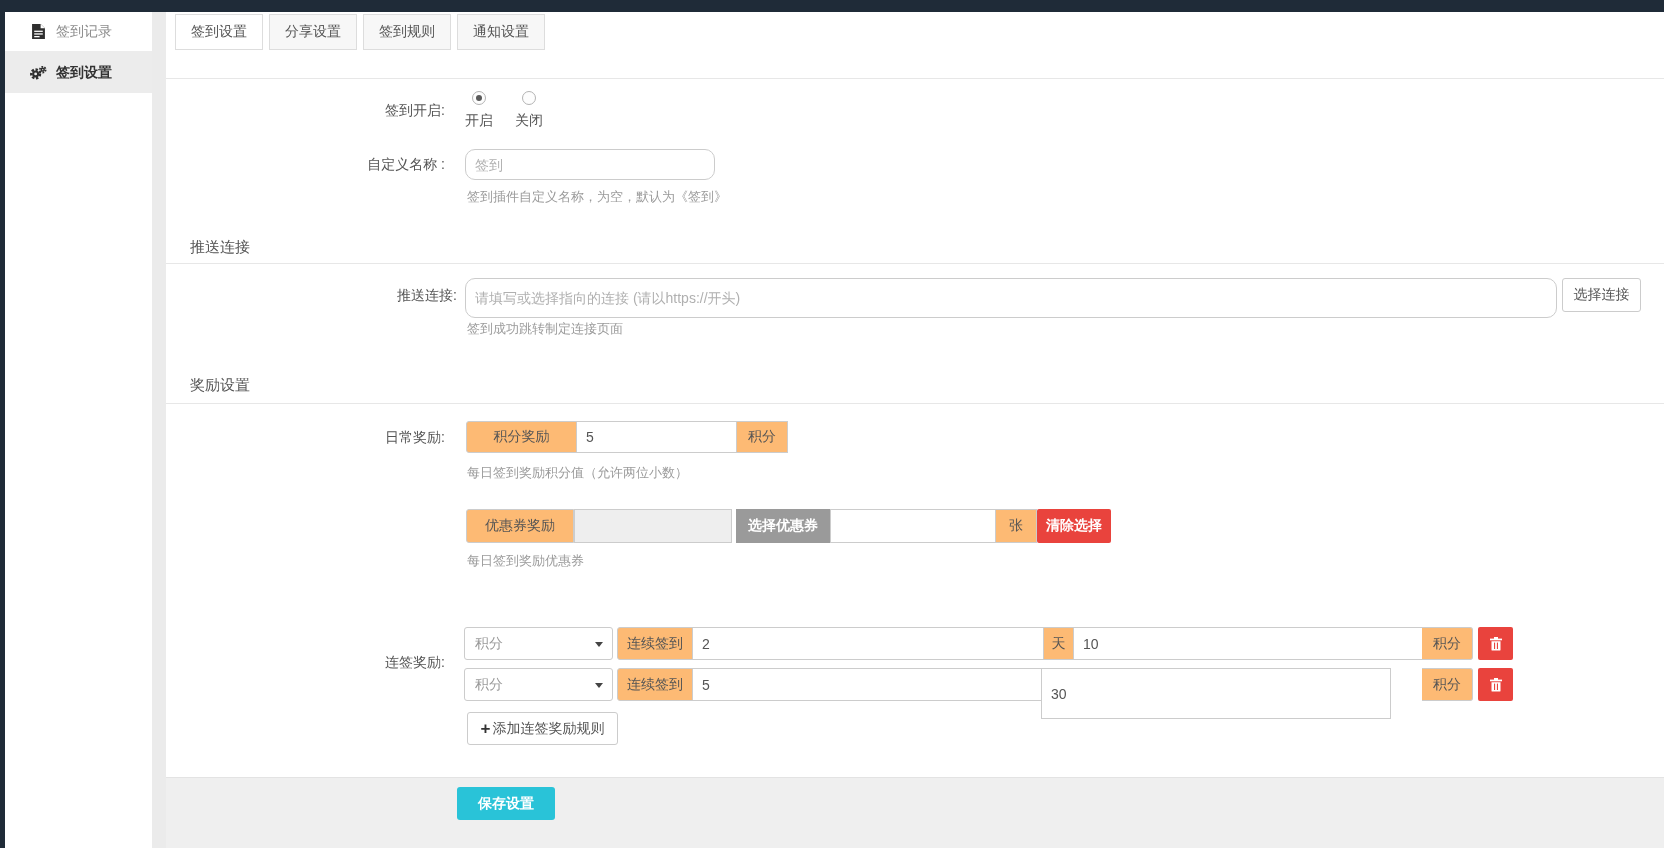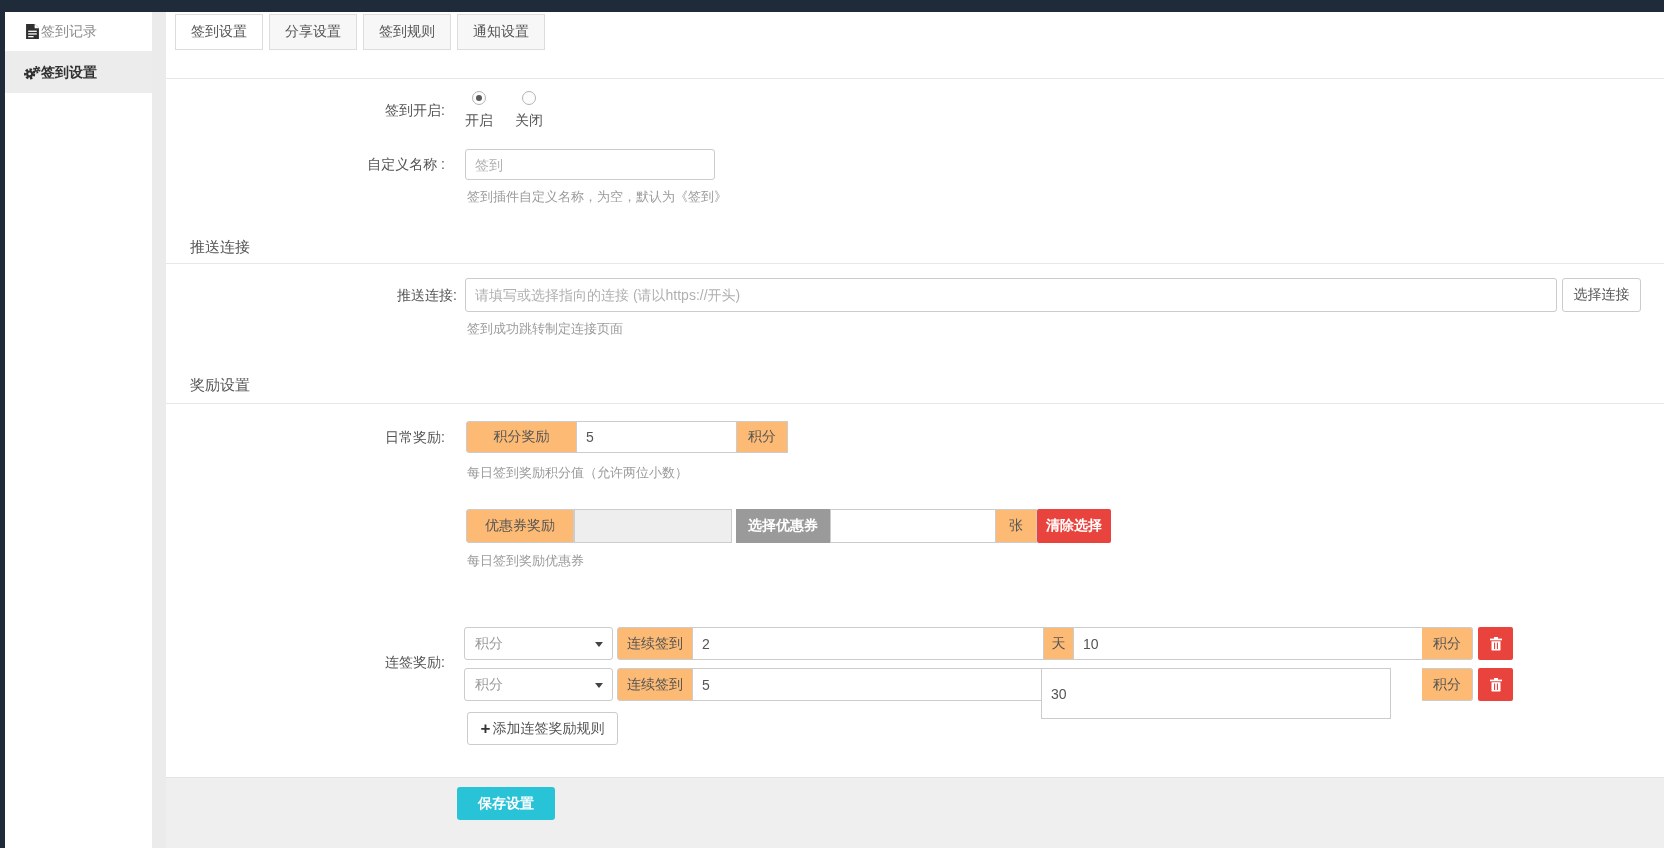--- a/index.html
+++ b/index.html
@@ -4,21 +4,21 @@
 <style>
   html,body{margin:0;padding:0;background:#ebebeb;font-family:"Liberation Sans","DejaVu Sans",sans-serif;}
   #app{position:relative;width:1664px;height:848px;background:#ebebeb;overflow:hidden;}
   *{box-sizing:border-box;}
 
   .topbar{position:absolute;top:0;left:0;width:1664px;height:12px;background:#1f2b38;z-index:5;}
   .leftstrip{position:absolute;top:0;left:0;width:5px;height:848px;background:#1f2b38;z-index:6;}
 
   
   .sidebar{position:absolute;left:5px;top:12px;width:147px;height:836px;background:#ffffff;}
-  .side-item{display:flex;align-items:center;gap:0;height:40px;padding-left:18px;font-size:14px;color:#8c8c8c;cursor:pointer;}
+  .side-item{display:flex;align-items:center;gap:9px;height:40px;padding-left:24px;font-size:14px;color:#8c8c8c;cursor:pointer;}
   .side-item.first{border-bottom:1px solid #ececec;}
   .side-item.active{background:#ececec;color:#333;font-weight:bold;height:41px;}
   .side-item .icn{display:inline-flex;width:18px;justify-content:center;}
 
   
   .main{position:absolute;left:166px;top:12px;width:1498px;height:836px;background:#ffffff;}
 
   .tabs{position:absolute;top:2px;left:9px;display:flex;}
   .tab{padding:8px 15px;font-size:14px;color:#555;background:#f7f7f7;border:1px solid #dddddd;margin-right:6px;cursor:pointer;white-space:nowrap;}
   .tab.active{background:#ffffff;color:#555;}
@@ -28,21 +28,21 @@
   .help{position:absolute;left:301px;font-size:13px;color:#9b9b9b;}
   .sec-title{position:absolute;left:24px;font-size:15px;color:#555;}
   .sec-divider{position:absolute;left:0;width:100%;border-top:1px solid #e7e7e7;}
 
   
   .radio-row{position:absolute;left:299px;display:flex;align-items:center;gap:22px;}
   .radio-opt{display:flex;align-items:center;gap:7px;font-size:14px;color:#555;cursor:pointer;flex-direction:column;}
   .rdot{width:14px;height:14px;border:1px solid #b3b3b3;border-radius:50%;background:#fdfdfd;position:relative;display:inline-block;}
   .rdot.checked::after{content:"";position:absolute;left:3px;top:3px;width:6px;height:6px;border-radius:50%;background:#5a5a5a;}
 
-  input.txt{border:1px solid #cccccc;border-radius:3px;font-size:14px;color:#555;padding:0 9px;font-family:inherit;background:#fff;outline:none;}
+  input.txt{border:1px solid #cccccc;border-radius:10px;font-size:14px;color:#555;padding:0 9px;font-family:inherit;background:#fff;outline:none;}
   input.txt::placeholder{color:#b0b0b0;}
   .addon{position:absolute;background:#fdba74;border:1px solid #cccccc;color:#555;font-size:14px;display:flex;align-items:center;justify-content:center;}
   .grp-l{border-radius:3px 0 0 3px;}
   .grp-r{border-radius:0 3px 3px 0;}
   .noleft{border-left:none;border-radius:0;}
 
   .btn{display:flex;align-items:center;justify-content:center;font-size:14px;cursor:pointer;border:1px solid transparent;white-space:nowrap;}
   .btn-default{background:#fff;border-color:#cccccc;color:#555;border-radius:3px;}
   .btn-gray{background:#9a9a9a;color:#fff;font-weight:bold;}
   .btn-red{background:#e9433d;color:#fff;font-weight:bold;border-radius:2px;}
@@ -111,21 +111,21 @@
     </div>
 
     <div class="flabel" style="top:137px;height:31px;line-height:31px;">自定义名称 :</div>
     <input class="txt" style="position: absolute; left: 299px; top: 137px; width: 250px; height: 31px;" placeholder="签到">
     <div class="help" style="top:176px;">签到插件自定义名称，为空，默认为《签到》</div>
 
     <div class="sec-title" style="top:226px;">推送连接</div>
     <div class="sec-divider" style="top:251px;"></div>
 
     <div class="flabel" style="top:266px;height:34px;line-height:34px;margin-left:12px;">推送连接:</div>
-    <input class="txt" style="position: absolute; left: 299px; top: 266px; width: 1092px; height: 34px;" placeholder="请填写或选择指向的连接 (请以https://开头)">
+    <input class="txt" style="position: absolute; left: 299px; top: 266px; width: 1092px; height: 40px;" placeholder="请填写或选择指向的连接 (请以https://开头)">
     <div class="btn btn-default" style="position:absolute;left:1396px;top:266px;width:79px;height:34px;">选择连接</div>
     <div class="help" style="top:308px;">签到成功跳转制定连接页面</div>
 
     <div class="sec-title" style="top:364px;">奖励设置</div>
     <div class="sec-divider" style="top:391px;"></div>
 
     <div class="flabel" style="top:409px;height:32px;line-height:32px;">日常奖励:</div>
     <div class="addon grp-l" style="left:300px;top:409px;width:111px;height:32px;">积分奖励</div>
     <input class="txt" style="position: absolute; left: 410px; top: 409px; width: 161px; height: 32px; border-radius: 0px;" value="5">
     <div class="addon grp-r noleft" style="left:570px;top:409px;width:52px;height:32px;border-left:1px solid #ccc;">积分</div>

